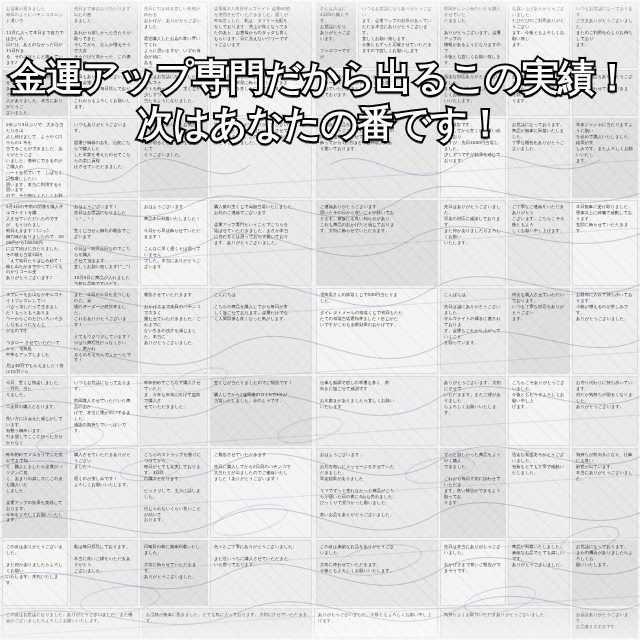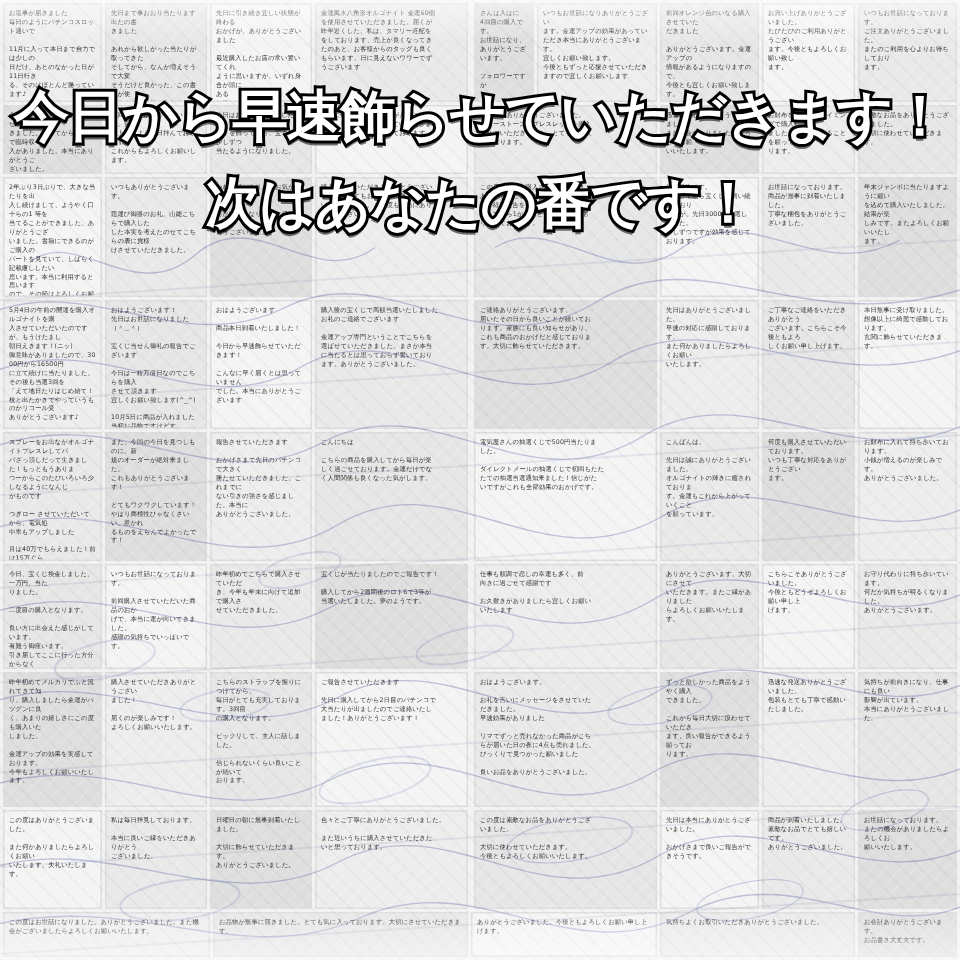--- a/index.html
+++ b/index.html
@@ -97,21 +97,21 @@
       0 3px 0 rgba(0,0,0,0.55),
       0 0 1px #000;
   }
   .hl-1 {
     font-size: 37px;
     line-height: 44px;
   }
   .hl-2 {
     font-size: 37px;
     line-height: 44px;
-    margin-top: 14px;
+    margin-top: 2px;
   }
 </style>
 </head>
 <body>
 
 <div id="stage">
 
   <div id="collage">
       <div class="snip " style="left: 2px; top: 2px; width: 66px; height: 66px;">お返事が届きました
 毎日のようにパチンコスロット通いで
@@ -490,17 +490,17 @@
       <path d="M0,515 L640,475"></path>
       <path d="M0,578 L640,538"></path>
       <path d="M0,636 L640,596"></path>
     </g>
   </svg>
 
   <div class="veil-top"></div>
   <div class="veil-bottom"></div>
 
   <div id="headline">
-    <div class="hl-line hl-1">今日から早速飾らせていただきます！</div>
+    <div class="hl-line hl-1">金運アップ専門だから出るこの実績！</div>
     <div class="hl-line hl-2">次はあなたの番です！</div>
   </div>
 
 </div>
 
 </body></html>

